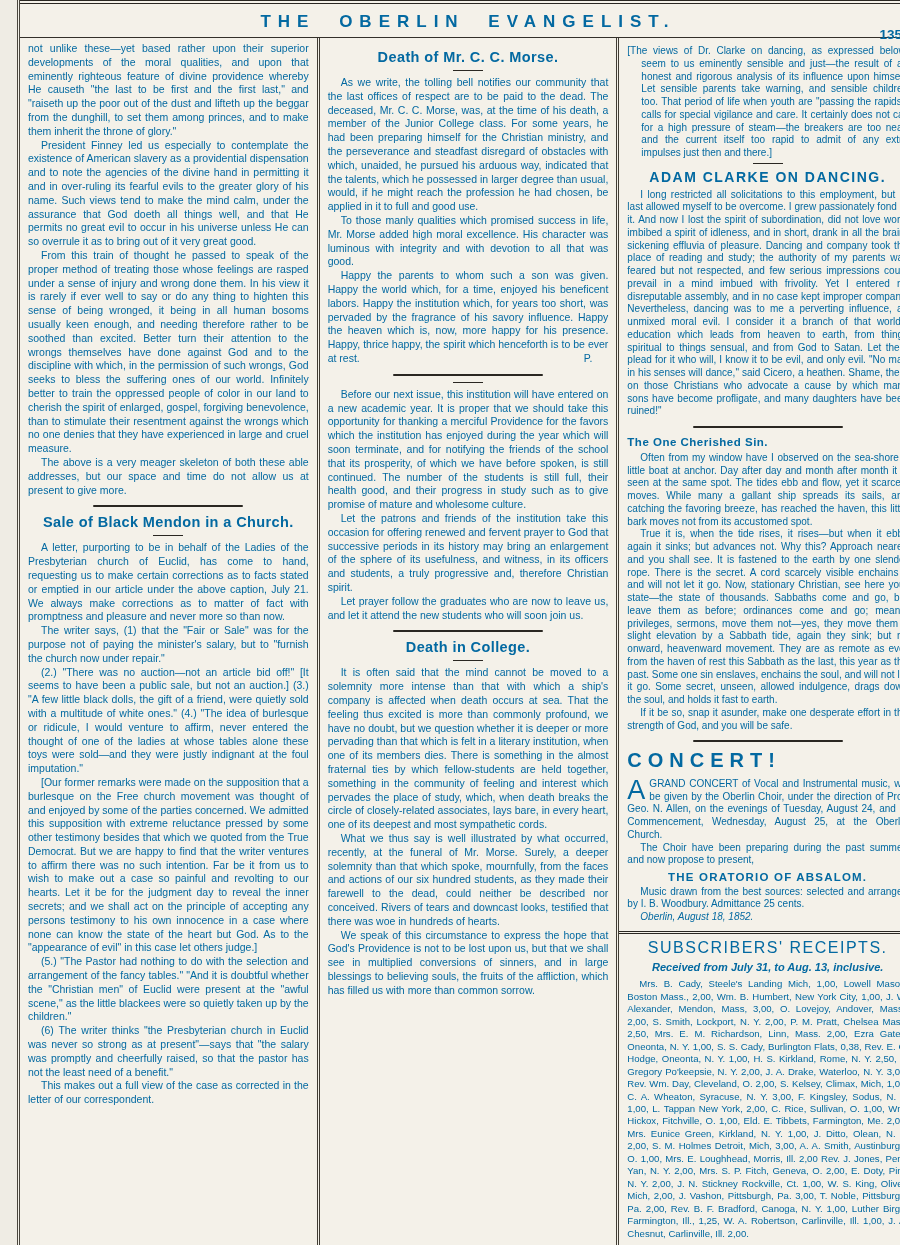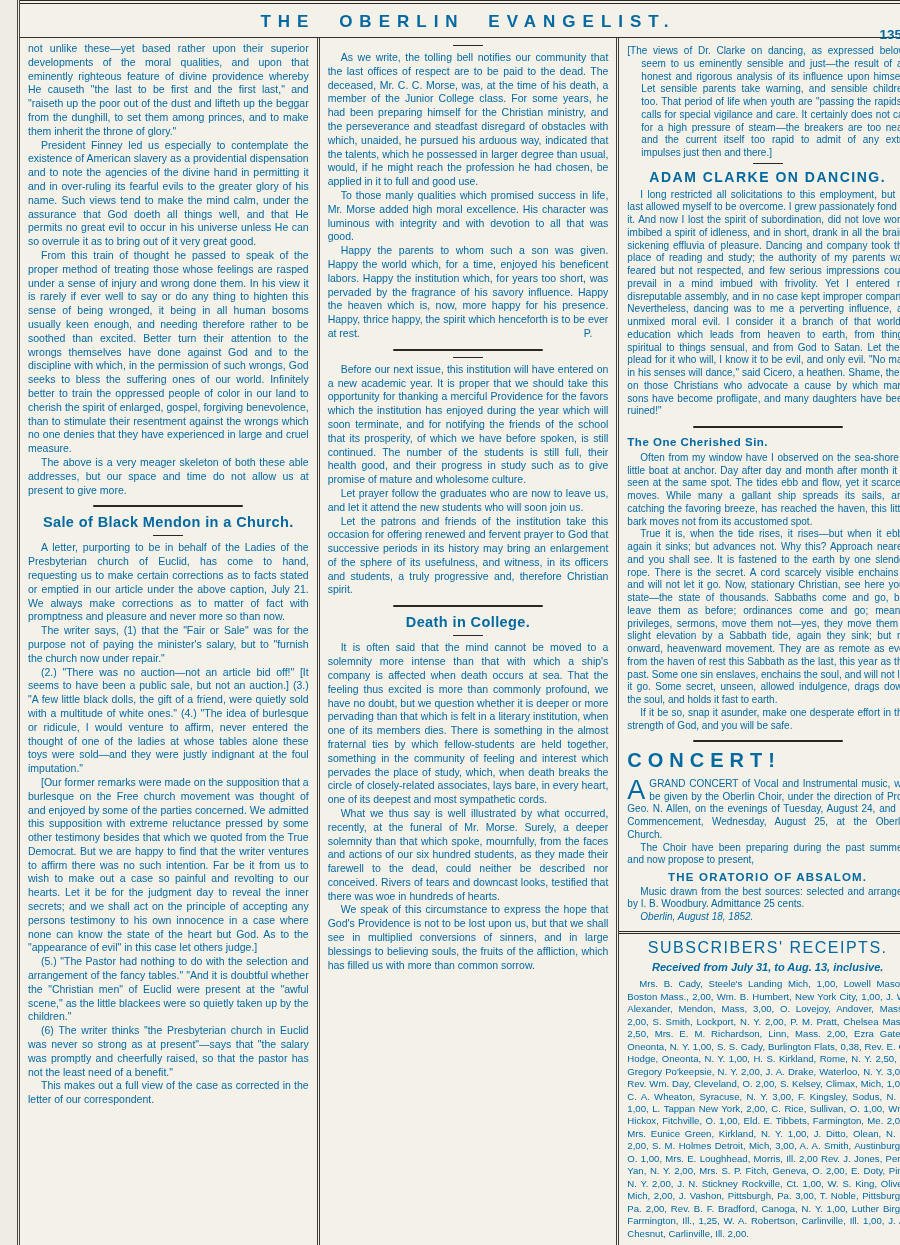--- a/index.html
+++ b/index.html
@@ -70,32 +70,33 @@
         <p class="para">(2.) "There was no auction—not an article bid off!" [It seems to have been a public sale, but not an auction.] (3.) "A few little black dolls, the gift of a friend, were quietly sold with a multitude of white ones." (4.) "The idea of burlesque or ridicule, I would venture to affirm, never entered the thought of one of the ladies at whose tables alone these toys were sold—and they were justly indignant at the foul imputation."</p>
         <p class="para">[Our former remarks were made on the supposition that a burlesque on the Free church movement was thought of and enjoyed by some of the parties concerned. We admitted this supposition with extreme reluctance pressed by some other testimony besides that which we quoted from the True Democrat. But we are happy to find that the writer ventures to affirm there was no such intention. Far be it from us to wish to make out a case so painful and revolting to our hearts. Let it be for the judgment day to reveal the inner secrets; and we shall act on the principle of accepting any persons testimony to his own innocence in a case where none can know the state of the heart but God. As to the "appearance of evil" in this case let others judge.]</p>
         <p class="para">(5.) "The Pastor had nothing to do with the selection and arrangement of the fancy tables." "And it is doubtful whether the "Christian men" of Euclid were present at the "awful scene," as the little blackees were so quietly taken up by the children."</p>
         <p class="para">(6) The writer thinks "the Presbyterian church in Euclid was never so strong as at present"—says that "the salary was promptly and cheerfully raised, so that the pastor has not the least need of a benefit."</p>
         <p class="para">This makes out a full view of the case as corrected in the letter of our correspondent.</p>
       </article>
     </section>
 
     <section class="col col2">
       <article>
+        <h2 class="h-article">Death of Mr. C. C. Morse.</h2>
         <div class="h-rule"></div>
         <p class="para">As we write, the tolling bell notifies our community that the last offices of respect are to be paid to the dead. The deceased, Mr. C. C. Morse, was, at the time of his death, a member of the Junior College class. For some years, he had been preparing himself for the Christian ministry, and the perseverance and steadfast disregard of obstacles with which, unaided, he pursued his arduous way, indicated that the talents, which he possessed in larger degree than usual, would, if he might reach the profession he had chosen, be applied in it to full and good use.</p>
         <p class="para">To those manly qualities which promised success in life, Mr. Morse added high moral excellence. His character was luminous with integrity and with devotion to all that was good.</p>
         <p class="para">Happy the parents to whom such a son was given. Happy the world which, for a time, enjoyed his beneficent labors. Happy the institution which, for years too short, was pervaded by the fragrance of his savory influence. Happy the heaven which is, now, more happy for his presence. Happy, thrice happy, the spirit which henceforth is to be ever at rest.</p>
         <div class="signature">P.</div>
       </article>
       <div class="divider"></div>
       <article>
         <div class="h-rule"></div>
         <p class="para">Before our next issue, this institution will have entered on a new academic year. It is proper that we should take this opportunity for thanking a merciful Providence for the favors which the institution has enjoyed during the year which will soon terminate, and for notifying the friends of the school that its prosperity, of which we have before spoken, is still continued. The number of the students is still full, their health good, and their progress in study such as to give promise of mature and wholesome culture.</p>
+        <p class="para">Let the patrons and friends of the institution take this occasion for offering renewed and fervent prayer to God that successive periods in its history may bring an enlargement of the sphere of its usefulness, and witness, in its officers and students, a truly progressive and, therefore Christian spirit.</p>
         <p class="para">Let prayer follow the graduates who are now to leave us, and let it attend the new students who will soon join us.</p>
-        <p class="para">Let the patrons and friends of the institution take this occasion for offering renewed and fervent prayer to God that successive periods in its history may bring an enlargement of the sphere of its usefulness, and witness, in its officers and students, a truly progressive and, therefore Christian spirit.</p>
       </article>
       <div class="divider"></div>
       <article>
         <h2 class="h-article">Death in College.</h2>
         <div class="h-rule"></div>
         <p class="para">It is often said that the mind cannot be moved to a solemnity more intense than that with which a ship's company is affected when death occurs at sea. That the feeling thus excited is more than commonly profound, we have no doubt, but we question whether it is deeper or more pervading than that which is felt in a literary institution, when one of its members dies. There is something in the almost fraternal ties by which fellow-students are held together, something in the community of feeling and interest which pervades the place of study, which, when death breaks the circle of closely-related associates, lays bare, in every heart, one of its deepest and most sympathetic cords.</p>
         <p class="para">What we thus say is well illustrated by what occurred, recently, at the funeral of Mr. Morse. Surely, a deeper solemnity than that which spoke, mournfully, from the faces and actions of our six hundred students, as they made their farewell to the dead, could neither be described nor conceived. Rivers of tears and downcast looks, testified that there was woe in hundreds of hearts.</p>
         <p class="para">We speak of this circumstance to express the hope that God's Providence is not to be lost upon us, but that we shall see in multiplied conversions of sinners, and in large blessings to believing souls, the fruits of the affliction, which has filled us with more than common sorrow.</p>
       </article>
     </section>

